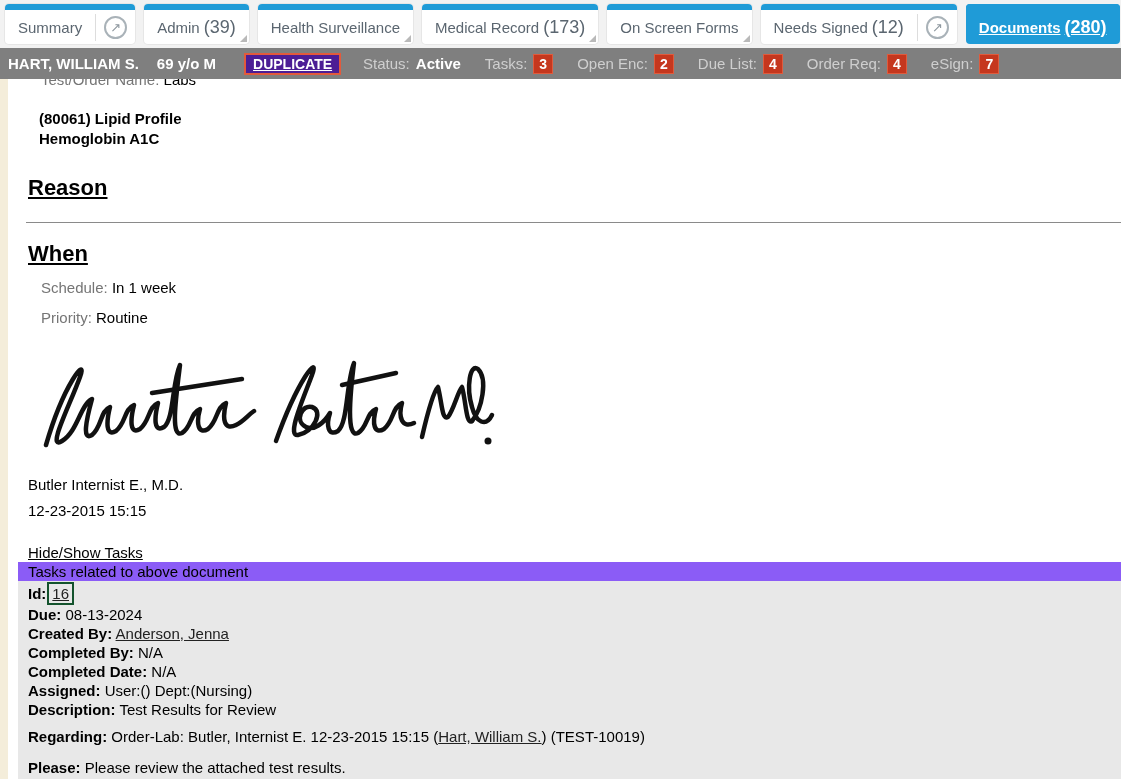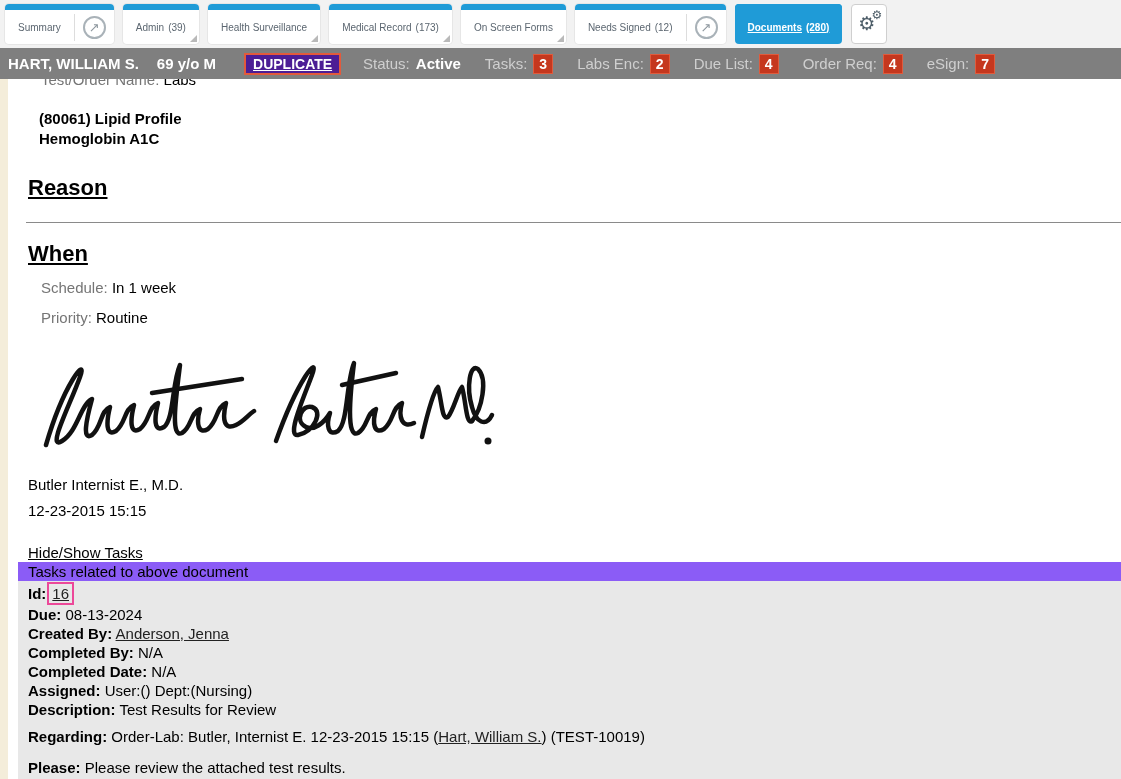--- a/index.html
+++ b/index.html
@@ -13,22 +13,22 @@
   }
   .tab {
     position:relative; background:#fff; border-radius:4px; height:40px;
     display:flex; align-items:center; padding:6px 0 0 0;
     box-shadow:0 0 0 1px #e6e6e6; cursor:pointer;
   }
   .tab-top {
     position:absolute; top:0; left:0; right:0; height:6px;
     background:#1f9bd7; border-radius:4px 4px 0 0;
   }
-  .tab-label { color:#5b6670; font-size:10px; padding:0 13px; white-space:nowrap; }
-  .tab-count { color:#5b6670; font-size:10px; margin-left:-9px; padding-right:13px; }
+  .tab-label { color:#5b6670; font-size:15px; padding:0 13px; white-space:nowrap; }
+  .tab-count { color:#5b6670; font-size:18px; margin-left:-9px; padding-right:13px; }
   .tab-divider { width:1px; align-self:stretch; margin:4px 0 3px 0; background:#ddd; }
   .popout {
     width:23px; height:23px; border:2px solid #a9b2b8; border-radius:50%;
     color:#8d979e; font-size:13px; line-height:19px; text-align:center;
     margin:0 8px; flex:none;
   }
   .fold {
     position:absolute; right:2px; bottom:2px; width:0; height:0;
     border-bottom:7px solid #b9b9b9; border-left:7px solid transparent;
   }
@@ -81,21 +81,21 @@
   .toggle { display:inline-block; margin-left:20px; color:#000; text-decoration:underline; cursor:pointer; line-height:19px; }
   .taskhead {
     margin-left:10px; background:#8b5cf6; line-height:19px; padding-left:10px;
   }
   .taskblock {
     margin-left:10px; background:#e8e8e8; padding:1px 0 21px 10px; line-height:19px;
   }
   .taskblock b { font-weight:bold; }
   .tlink { color:#222; text-decoration:underline; cursor:pointer; }
   .idbox {
-    display:inline-block; border:2px solid #ec4899; padding:0 3px; margin-left:1px;
+    display:inline-block; border:2px solid #14532d; padding:0 3px; margin-left:1px;
   }
   .mt8 { margin-top:8px; }
   .mt12 { margin-top:12px; }
 </style>
 </head>
 <body>
 
 <div class="tabbar">
 
   <div class="tab">
@@ -152,21 +152,21 @@
 </div>
 
 <div class="patientbar">
   <span class="p-name">HART, WILLIAM S.</span>
   <span class="p-agesex">69 y/o M</span>
   <span class="dup">DUPLICATE</span>
   <span class="p-label">Status:</span>
   <span class="p-value">Active</span>
   <span class="p-label">Tasks:</span>
   <span class="badge">3</span>
-  <span class="p-label">Labs Enc:</span>
+  <span class="p-label">Open Enc:</span>
   <span class="badge">2</span>
   <span class="p-label">Due List:</span>
   <span class="badge">4</span>
   <span class="p-label">Order Req:</span>
   <span class="badge">4</span>
   <span class="p-label">eSign:</span>
   <span class="badge">7</span>
 </div>
 
 <div class="contentwrap">

